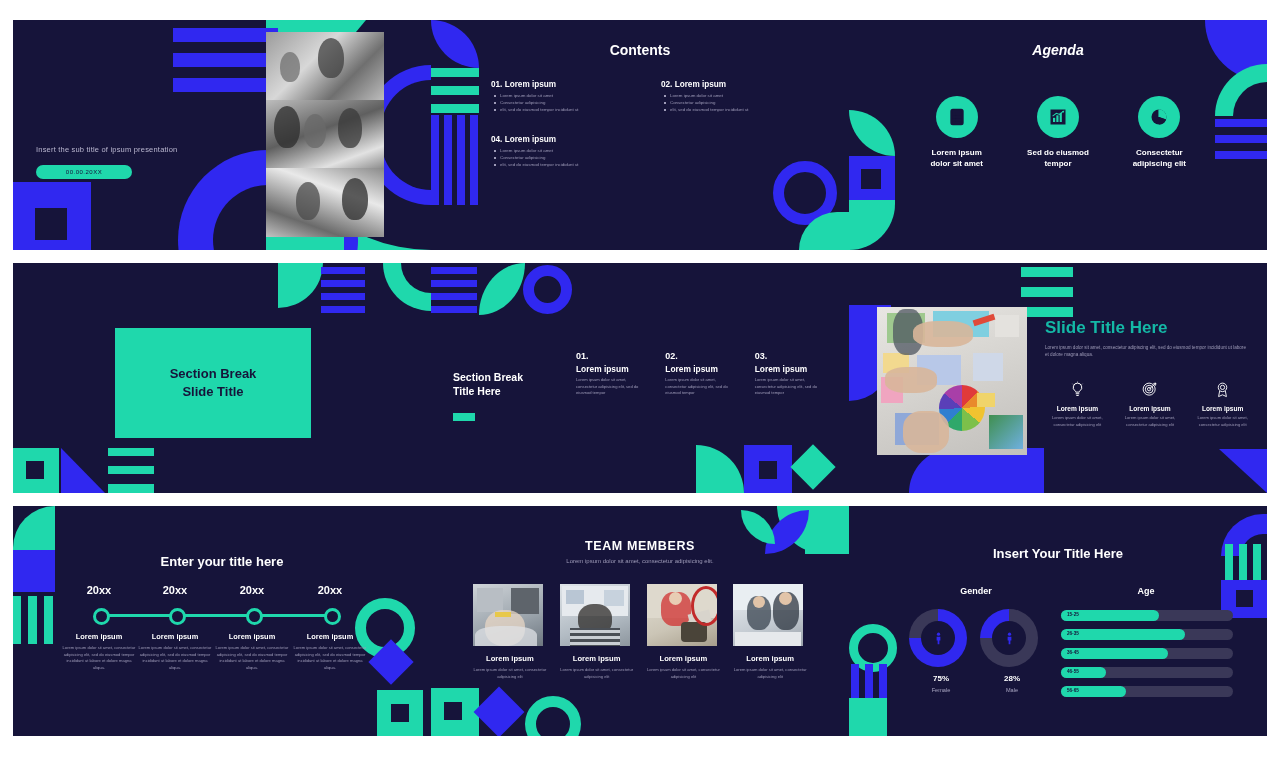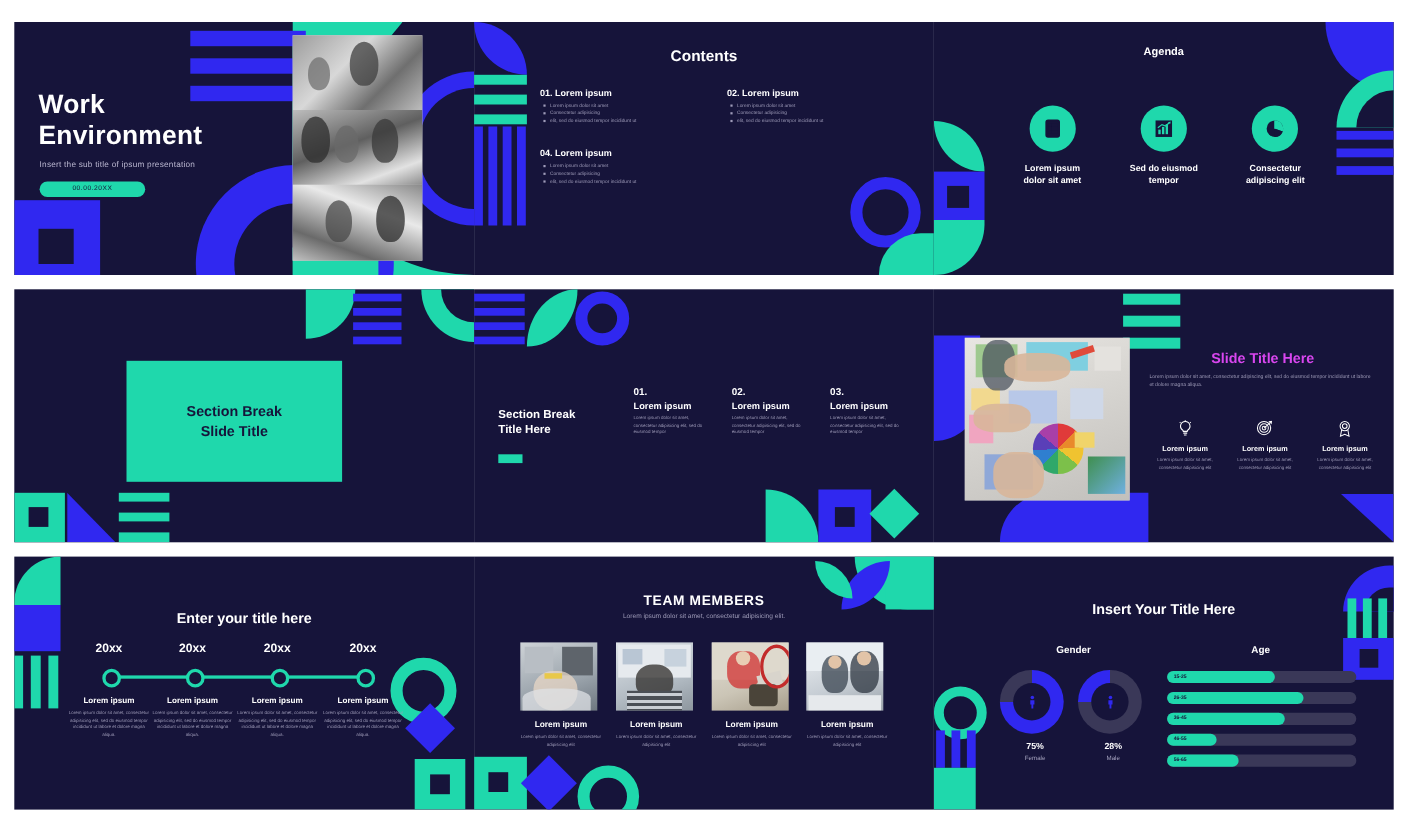--- a/index.html
+++ b/index.html
@@ -50,21 +50,21 @@
   
   .sb-box{position:absolute;left:102px;top:65px;width:196px;height:110px;background:#1FD8AC;display:flex;align-items:center;justify-content:center;}
   .sb-box span{color:#16143A;font-size:13px;font-weight:700;text-align:center;line-height:1.35;}
 
   
   .s5-h{color:#fff;font-size:10.5px;font-weight:700;line-height:1.35;}
   .s5-num{color:#fff;font-size:9px;font-weight:700;}
   .s5-sh{color:#fff;font-size:8.4px;font-weight:700;margin-top:3px;}
 
   
-  .s6-h{color:#d946ef;font-size:13px;font-weight:700;text-align:center;}
+  .s6-h{color:#14b8a6;font-size:17px;font-weight:700;}
   .s6-ico{width:17px;height:17px;margin:0 auto 7px;}
   .s6-cap{color:#fff;font-size:6.6px;font-weight:700;text-align:center;}
 
   
   .tl-line{position:absolute;height:3px;background:#1FD8AC;}
   .tl-dot{position:absolute;width:11px;height:11px;border-radius:50%;border:3px solid #1FD8AC;background:#16143A;}
   .tl-year{color:#fff;font-size:11px;font-weight:700;text-align:center;}
   .tl-h{color:#fff;font-size:7.4px;font-weight:700;text-align:center;}
 
   
@@ -106,24 +106,20 @@
       <div class="band ph-gray3" style="top:136px;height:69px;"></div>
       <div class="figblob" style="left:52px;top:6px;width:26px;height:40px;background:#3f3f3f;"></div>
       <div class="figblob" style="left:14px;top:20px;width:20px;height:30px;background:#707070;"></div>
       <div class="figblob" style="left:8px;top:74px;width:26px;height:42px;background:#2e2e2e;"></div>
       <div class="figblob" style="left:38px;top:82px;width:22px;height:34px;background:#6a6a6a;"></div>
       <div class="figblob" style="left:72px;top:76px;width:24px;height:40px;background:#3a3a3a;"></div>
       <div class="figblob" style="left:30px;top:150px;width:24px;height:38px;background:#4b4b4b;"></div>
       <div class="figblob" style="left:76px;top:146px;width:26px;height:42px;background:#2b2b2b;"></div>
     </div>
 
-    <div class="s1-title">
-      <div>Work</div>
-      <div>Environment</div>
-    </div>
     <div class="s1-sub">Insert the sub title of ipsum presentation</div>
     <div class="s1-badge">00.00.20XX</div>
   </div>
 
   <div class="slide">
     <div class="sh blu leaf2" style="left:0;top:0;width:48px;height:48px;"></div>
     <div class="sh grn" style="left:0;top:48px;width:48px;height:9px;"></div>
     <div class="sh grn" style="left:0;top:66px;width:48px;height:9px;"></div>
     <div class="sh grn" style="left:0;top:84px;width:48px;height:9px;"></div>
     <div class="sh blu" style="left:0;top:95px;width:8px;height:90px;"></div>
@@ -168,21 +164,21 @@
     <div class="sh grn" style="right:0;top:44px;width:52px;height:52px;border-top-left-radius:52px;"></div>
     <div class="sh nvy" style="right:0;top:62px;width:34px;height:34px;border-top-left-radius:34px;"></div>
     <div class="sh blu" style="right:0;top:99px;width:52px;height:8px;"></div>
     <div class="sh blu" style="right:0;top:115px;width:52px;height:8px;"></div>
     <div class="sh blu" style="right:0;top:131px;width:52px;height:8px;"></div>
     <div class="sh grn leaf2" style="left:0;top:90px;width:46px;height:46px;"></div>
     <div class="sh blu" style="left:0;top:136px;width:46px;height:44px;"></div>
     <div class="sh nvy" style="left:12px;top:149px;width:20px;height:20px;"></div>
     <div class="sh grn" style="left:0;top:180px;width:46px;height:50px;border-bottom-right-radius:46px;"></div>
 
-    <div class="s-title" style="top:22px;font-size:10px;">Agenda</div>
+    <div class="s-title" style="top:22px;font-size:14px;font-style:italic;">Agenda</div>
 
     <div style="position:absolute;left:62px;top:76px;width:294px;display:grid;grid-template-columns:repeat(3,1fr);column-gap:10px;">
       <div>
         <div class="ag-circ">
           <svg width="20" height="20" viewBox="0 0 24 24" fill="none" stroke="#16143A" stroke-width="2">
             <rect x="5" y="3" width="14" height="18" rx="2" fill="#16143A"></rect>
             <rect x="8" y="7" width="2" height="1.6" fill="#1FD8AC"></rect>
               <rect x="11.5" y="7" width="5" height="1.6" fill="#1FD8AC"></rect>
             <rect x="8" y="11" width="2" height="1.6" fill="#1FD8AC"></rect>
               <rect x="11.5" y="11" width="5" height="1.6" fill="#1FD8AC"></rect>

